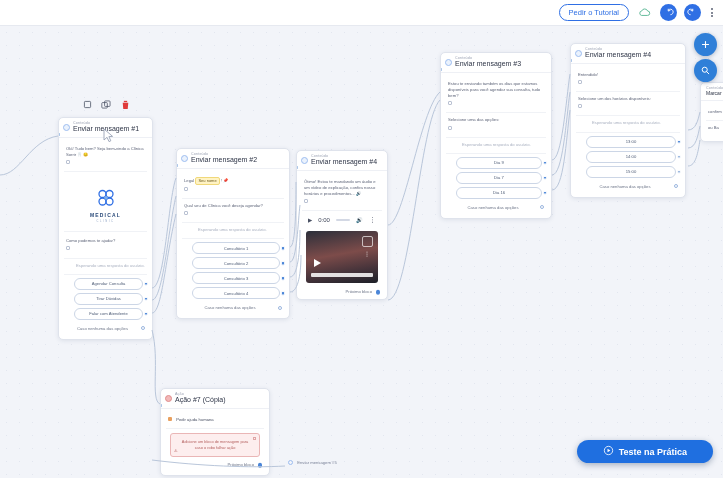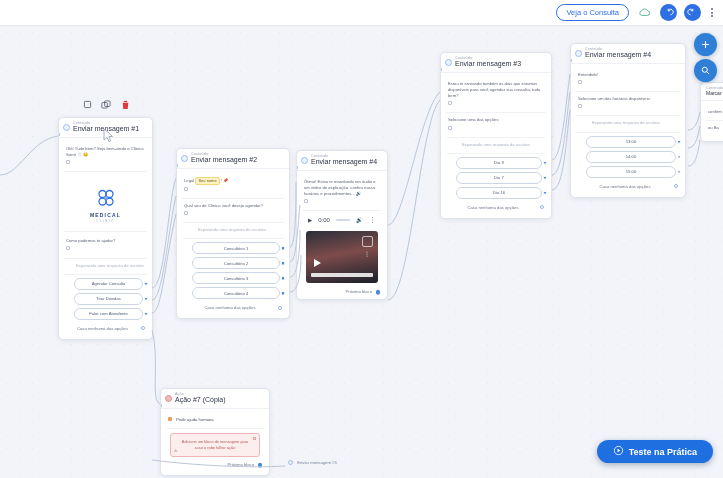--- a/index.html
+++ b/index.html
@@ -55,21 +55,21 @@
   }
   #ctrl-zoom-in { top: 33px; }
   #ctrl-search  { top: 59px; }
 
   
   #test-btn {
     position: absolute; right: 10px; bottom: 15px;
     background: #1f6fe0; color: #fff;
     border-radius: 15px; height: 23px;
     display: flex; align-items: center; gap: 5px;
-    padding: 0 16px; font-size: 9px; font-weight: bold;
+    padding: 0 26px; font-size: 9px; font-weight: bold;
     box-shadow: 0 2px 6px rgba(20,50,90,.35);
     cursor: pointer; z-index: 55; white-space: nowrap;
   }
 
   
   .node {
     position: absolute;
     background: #ffffff;
     border: 1px solid #dfe3ec;
     border-radius: 5px;
@@ -510,21 +510,21 @@
   <div style="position:absolute; left:288px; top:460px; font-size:4.2px; color:#7a8298;">
     <span style="display:inline-block;width:5px;height:5px;border:1px solid #9dbdf0;border-radius:50%;vertical-align:middle;margin-right:3px;"></span>
     <span>Enviar mensagem #5</span>
   </div>
 
   <svg class="cursor-arrow" style="left:103px; top:128px;" width="11" height="15" viewBox="0 0 11 15">
     <path d="M1,1 L1,12 L4,9.3 L6,13.6 L7.8,12.8 L5.9,8.6 L9.6,8.4 Z" fill="#fff" stroke="#9aa3b5" stroke-width="0.9"></path>
   </svg>
 
   <div id="topbar">
-    <button class="tutorial-btn">Veja o Consulta</button>
+    <button class="tutorial-btn">Pedir o Tutorial</button>
     <span class="icon-btn-round plain">
       <svg width="13" height="13" viewBox="0 0 20 20">
           <path d="M5.5 14.5h9a3.4 3.4 0 0 0 .3-6.8A4.8 4.8 0 0 0 5.8 7.6a3.5 3.5 0 0 0-.3 6.9z" fill="none" stroke="#49b08a" stroke-width="1.3"></path>
         </svg>
     </span>
     <span class="icon-btn-round blue">
       <svg width="11" height="11" viewBox="0 0 20 20">
           <path d="M13.5 14a5 5 0 1 0-4-8" fill="none" stroke="#fff" stroke-width="1.6"></path>
           <path d="M9.5 3.2 L9.5 7.4 L13.4 6" fill="none" stroke="#fff" stroke-width="1.6"></path>
         </svg>

